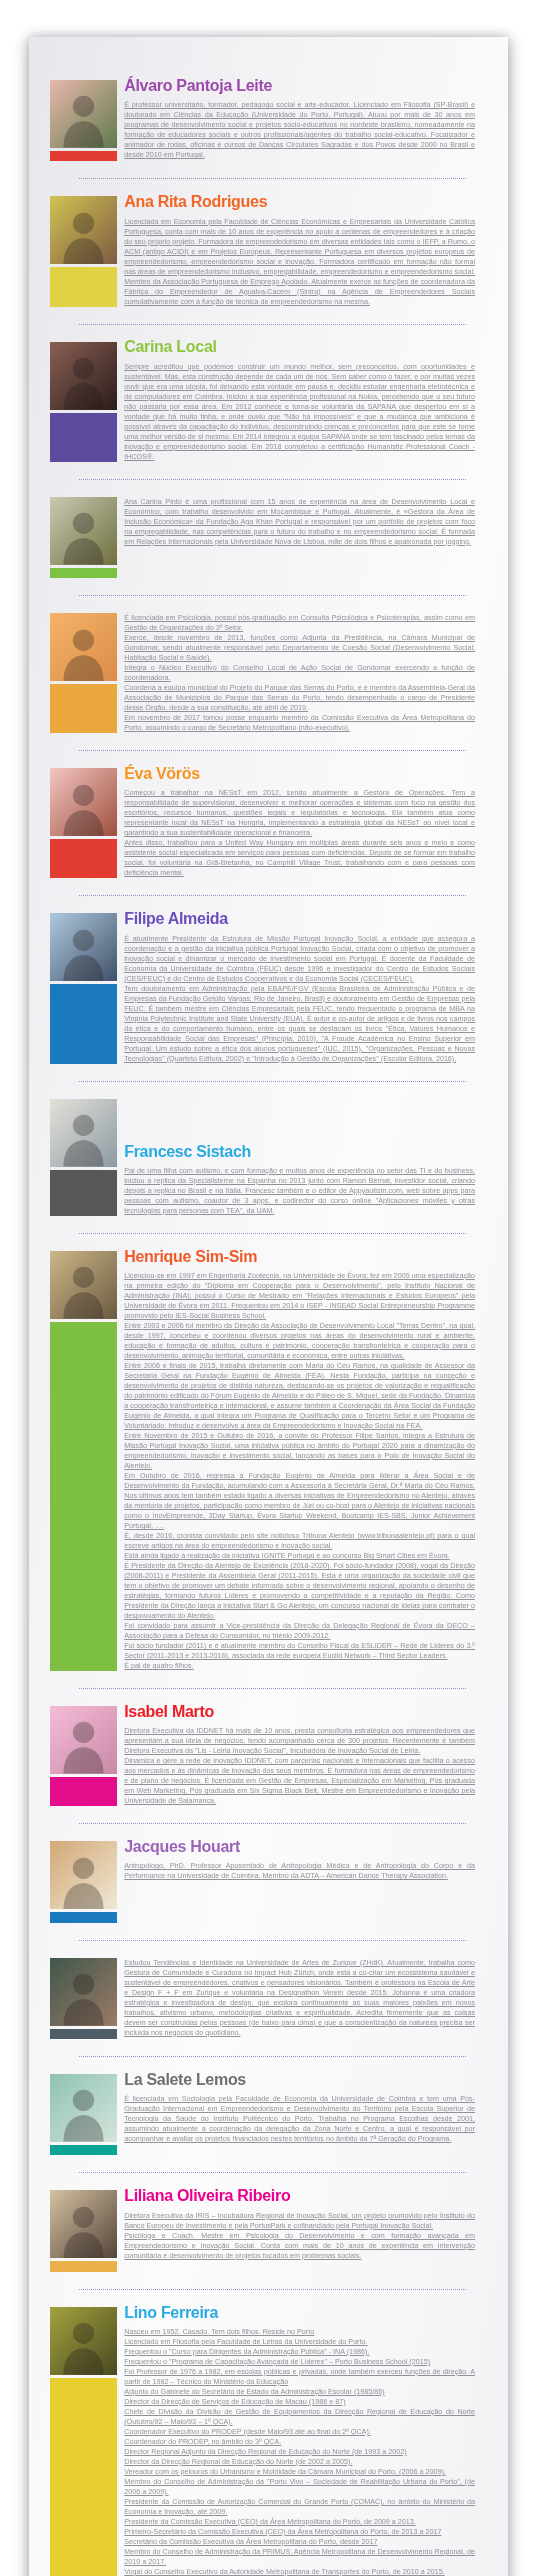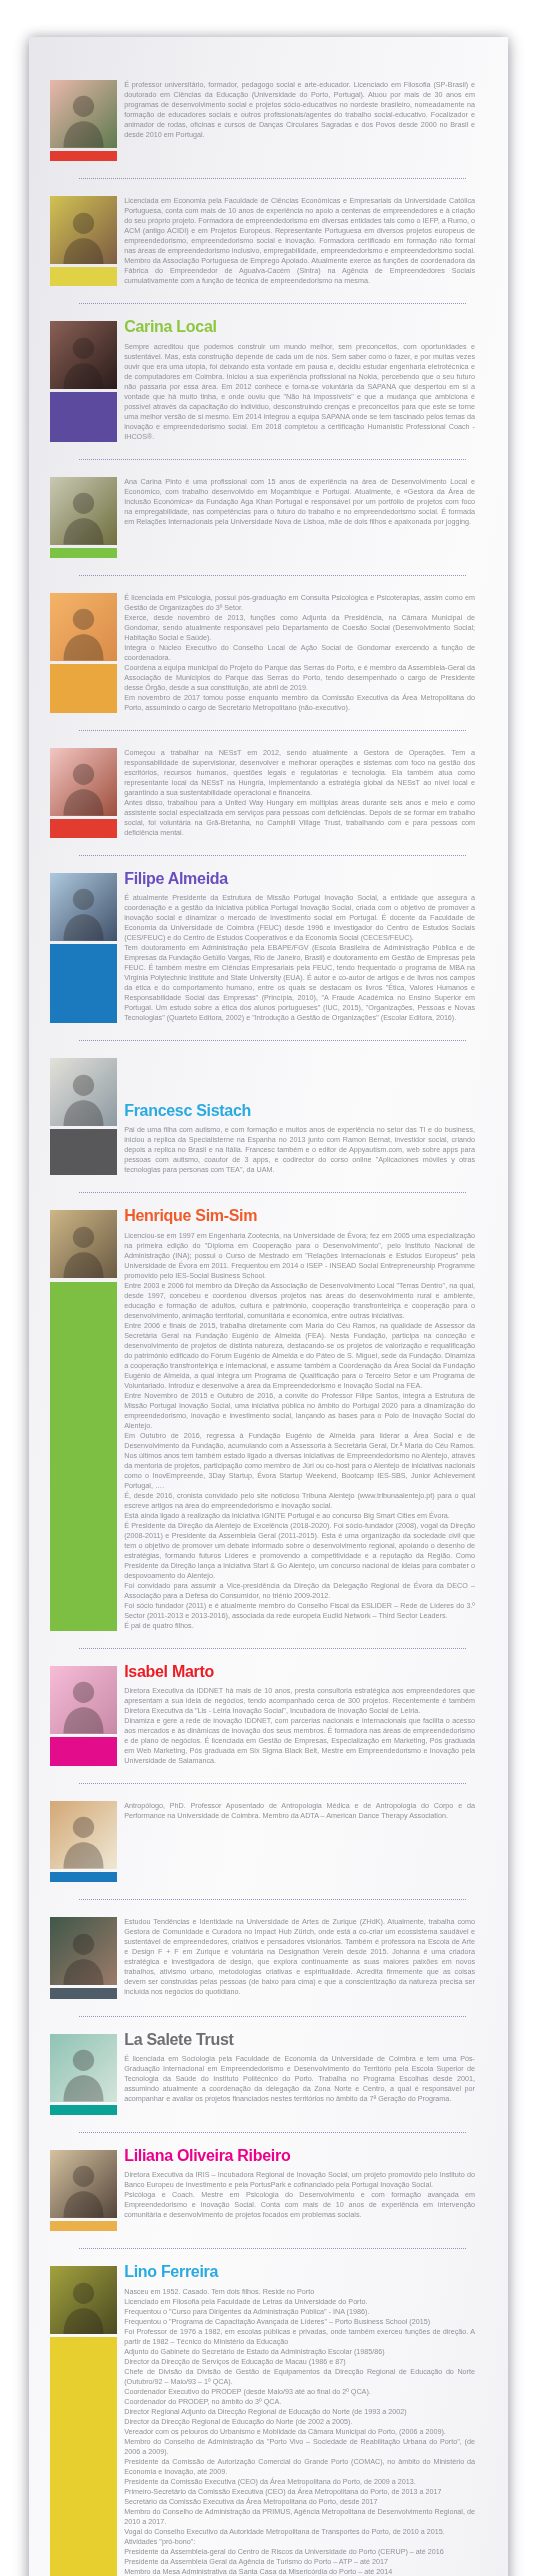--- a/index.html
+++ b/index.html
@@ -22,21 +22,21 @@
   .photo svg{position:absolute;left:0;bottom:0;width:100%;height:92%;}
   .color-block{margin-top:3.1px;flex:1 1 auto;min-height:10.3px;}
   .right-col{flex:1 1 auto;margin-left:7.2px;min-width:0;}
   .profile-name{
     margin:-3.1px 0 5.7px 0;
     font-size:16px;font-weight:bold;letter-spacing:-0.3px;line-height:1.1;
   }
   .profile-bio{
     margin:0;
     font-size:7.2px;line-height:10px;color:#8f9296;
-    text-align:justify;white-space:pre-line;
+    text-align:justify;white-space:pre-line;text-decoration:underline;
   }
   .separator{
     border:0;border-top:1px dotted #7471b3;opacity:.75;
     margin:17px 8.8px 17px 29px;height:0;
   }
 </style>
 </head>
 <body>
 
 <div class="page-card">
@@ -47,37 +47,39 @@
         <svg viewBox="0 0 100 100" preserveAspectRatio="xMidYMax meet">
           <g fill="rgba(30,22,22,0.30)">
             <circle cx="50" cy="34" r="17"></circle>
             <path d="M18 100 C18 72 33 58 50 58 C67 58 82 72 82 100 Z"></path>
           </g>
         </svg>
       </div>
       <div class="color-block" style="background: rgb(226, 59, 47);"></div>
     </div>
     <div class="right-col">
+      <h2 class="profile-name" style="color: rgb(155, 75, 171);">Álvaro Pantoja Leite</h2>
       <p class="profile-bio">É professor universitário, formador, pedagogo social e arte-educador. Licenciado em Filosofia (SP-Brasil) e doutorado em Ciências da Educação (Universidade do Porto, Portugal). Atuou por mais de 30 anos em programas de desenvolvimento social e projetos sócio-educativos no nordeste brasileiro, nomeadamente na formação de educadores sociais e outros profissionais/agentes do trabalho social-educativo. Focalizador e animador de rodas, oficinas e cursos de Danças Circulares Sagradas e dos Povos desde 2000 no Brasil e desde 2010 em Portugal.</p>
     </div>
   </section>
 <div class="separator" style="border-top-color: rgb(116, 113, 179);"></div>
   <section class="profile-row">
     <div class="left-col">
       <div class="photo" style="background: linear-gradient(135deg, rgb(210, 194, 83), rgb(125, 92, 67));">
         <svg viewBox="0 0 100 100" preserveAspectRatio="xMidYMax meet">
           <g fill="rgba(30,22,22,0.30)">
             <circle cx="50" cy="34" r="17"></circle>
             <path d="M18 100 C18 72 33 58 50 58 C67 58 82 72 82 100 Z"></path>
           </g>
         </svg>
       </div>
       <div class="color-block" style="background: rgb(225, 210, 69);"></div>
     </div>
     <div class="right-col">
+      <h2 class="profile-name" style="color: rgb(242, 101, 34);">Ana Rita Rodrigues</h2>
       <p class="profile-bio">Licenciada em Economia pela Faculdade de Ciências Económicas e Empresariais da Universidade Católica Portuguesa, conta com mais de 10 anos de experiência no apoio a centenas de empreendedores e à criação do seu próprio projeto. Formadora de empreendedorismo em diversas entidades tais como o IEFP, a Rumo, o ACM (antigo ACIDI) e em Projetos Europeus. Representante Portuguesa em diversos projetos europeus de empreendedorismo, empreendedorismo social e inovação. Formadora certificado em formação não formal nas áreas de empreendedorismo inclusivo, empregabilidade, empreendedorismo e empreendedorismo social. Membro da Associação Portuguesa de Emprego Apoiado. Atualmente exerce as funções de coordenadora da Fábrica do Empreendedor de Agualva-Cacém (Sintra) na Agência de Empreendedores Sociais cumulativamente com a função de técnica de empreendedorismo na mesma.</p>
     </div>
   </section>
 <div class="separator" style="border-top-color: rgb(116, 113, 179);"></div>
   <section class="profile-row">
     <div class="left-col">
       <div class="photo" style="background: linear-gradient(135deg, rgb(138, 96, 85), rgb(42, 28, 26));">
         <svg viewBox="0 0 100 100" preserveAspectRatio="xMidYMax meet">
           <g fill="rgba(30,22,22,0.30)">
             <circle cx="50" cy="34" r="17"></circle>
@@ -137,20 +139,21 @@
         <svg viewBox="0 0 100 100" preserveAspectRatio="xMidYMax meet">
           <g fill="rgba(30,22,22,0.30)">
             <circle cx="50" cy="34" r="17"></circle>
             <path d="M18 100 C18 72 33 58 50 58 C67 58 82 72 82 100 Z"></path>
           </g>
         </svg>
       </div>
       <div class="color-block" style="background: rgb(226, 59, 47);"></div>
     </div>
     <div class="right-col">
+      <h2 class="profile-name" style="color: rgb(247, 148, 29);">Éva Vörös</h2>
       <p class="profile-bio">Começou a trabalhar na NESsT em 2012, sendo atualmente a Gestora de Operações. Tem a responsabilidade de supervisionar, desenvolver e melhorar operações e sistemas com foco na gestão dos escritórios, recursos humanos, questões legais e regulatórias e tecnologia. Ela também atua como representante local da NESsT na Hungria, implementando a estratégia global da NESsT ao nível local e garantindo a sua sustentabilidade operacional e financeira.
 Antes disso, trabalhou para a United Way Hungary em múltiplas áreas durante seis anos e meio e como assistente social especializada em serviços para pessoas com deficiências. Depois de se formar em trabalho social, foi voluntária na Grã-Bretanha, no Camphill Village Trust, trabalhando com e para pessoas com deficiência mental.</p>
     </div>
   </section>
 <div class="separator" style="border-top-color: rgb(116, 113, 179);"></div>
   <section class="profile-row">
     <div class="left-col">
       <div class="photo" style="background: linear-gradient(135deg, rgb(174, 201, 222), rgb(65, 82, 107));">
         <svg viewBox="0 0 100 100" preserveAspectRatio="xMidYMax meet">
           <g fill="rgba(30,22,22,0.30)">
@@ -239,20 +242,21 @@
         <svg viewBox="0 0 100 100" preserveAspectRatio="xMidYMax meet">
           <g fill="rgba(30,22,22,0.30)">
             <circle cx="50" cy="34" r="17"></circle>
             <path d="M18 100 C18 72 33 58 50 58 C67 58 82 72 82 100 Z"></path>
           </g>
         </svg>
       </div>
       <div class="color-block" style="background: rgb(27, 121, 189);"></div>
     </div>
     <div class="right-col">
+      <h2 class="profile-name" style="color: rgb(155, 100, 184);">Jacques Houart</h2>
       <p class="profile-bio">Antropólogo, PhD. Professor Aposentado de Antropologia Médica e de Antropologia do Corpo e da Performance na Universidade de Coimbra. Membro da ADTA – American Dance Therapy Association.</p>
     </div>
   </section>
 <div class="separator" style="border-top-color: rgb(116, 113, 179);"></div>
   <section class="profile-row">
     <div class="left-col">
       <div class="photo" style="background: linear-gradient(135deg, rgb(63, 88, 74), rgb(156, 122, 104));">
         <svg viewBox="0 0 100 100" preserveAspectRatio="xMidYMax meet">
           <g fill="rgba(30,22,22,0.30)">
             <circle cx="50" cy="34" r="17"></circle>
@@ -273,21 +277,21 @@
         <svg viewBox="0 0 100 100" preserveAspectRatio="xMidYMax meet">
           <g fill="rgba(30,22,22,0.30)">
             <circle cx="50" cy="34" r="17"></circle>
             <path d="M18 100 C18 72 33 58 50 58 C67 58 82 72 82 100 Z"></path>
           </g>
         </svg>
       </div>
       <div class="color-block" style="background: rgb(10, 163, 150);"></div>
     </div>
     <div class="right-col">
-      <h2 class="profile-name" style="color: rgb(110, 111, 114);">La Salete Trust</h2>
+      <h2 class="profile-name" style="color: rgb(110, 111, 114);">La Salete Lemos</h2>
       <p class="profile-bio">É licenciada em Sociologia pela Faculdade de Economia da Universidade de Coimbra e tem uma Pós-Graduação Internacional em Empreendedorismo e Desenvolvimento do Território pela Escola Superior de Tecnologia da Saúde do Instituto Politécnico do Porto. Trabalha no Programa Escolhas desde 2001, assumindo atualmente a coordenação da delegação da Zona Norte e Centro, a qual é responsável por acompanhar e avaliar os projetos financiados nestes territórios no âmbito da 7ª Geração do Programa.</p>
     </div>
   </section>
 <div class="separator" style="border-top-color: rgb(116, 113, 179);"></div>
   <section class="profile-row">
     <div class="left-col">
       <div class="photo" style="background: linear-gradient(135deg, rgb(212, 194, 160), rgb(85, 69, 58));">
         <svg viewBox="0 0 100 100" preserveAspectRatio="xMidYMax meet">
           <g fill="rgba(30,22,22,0.30)">
             <circle cx="50" cy="34" r="17"></circle>

